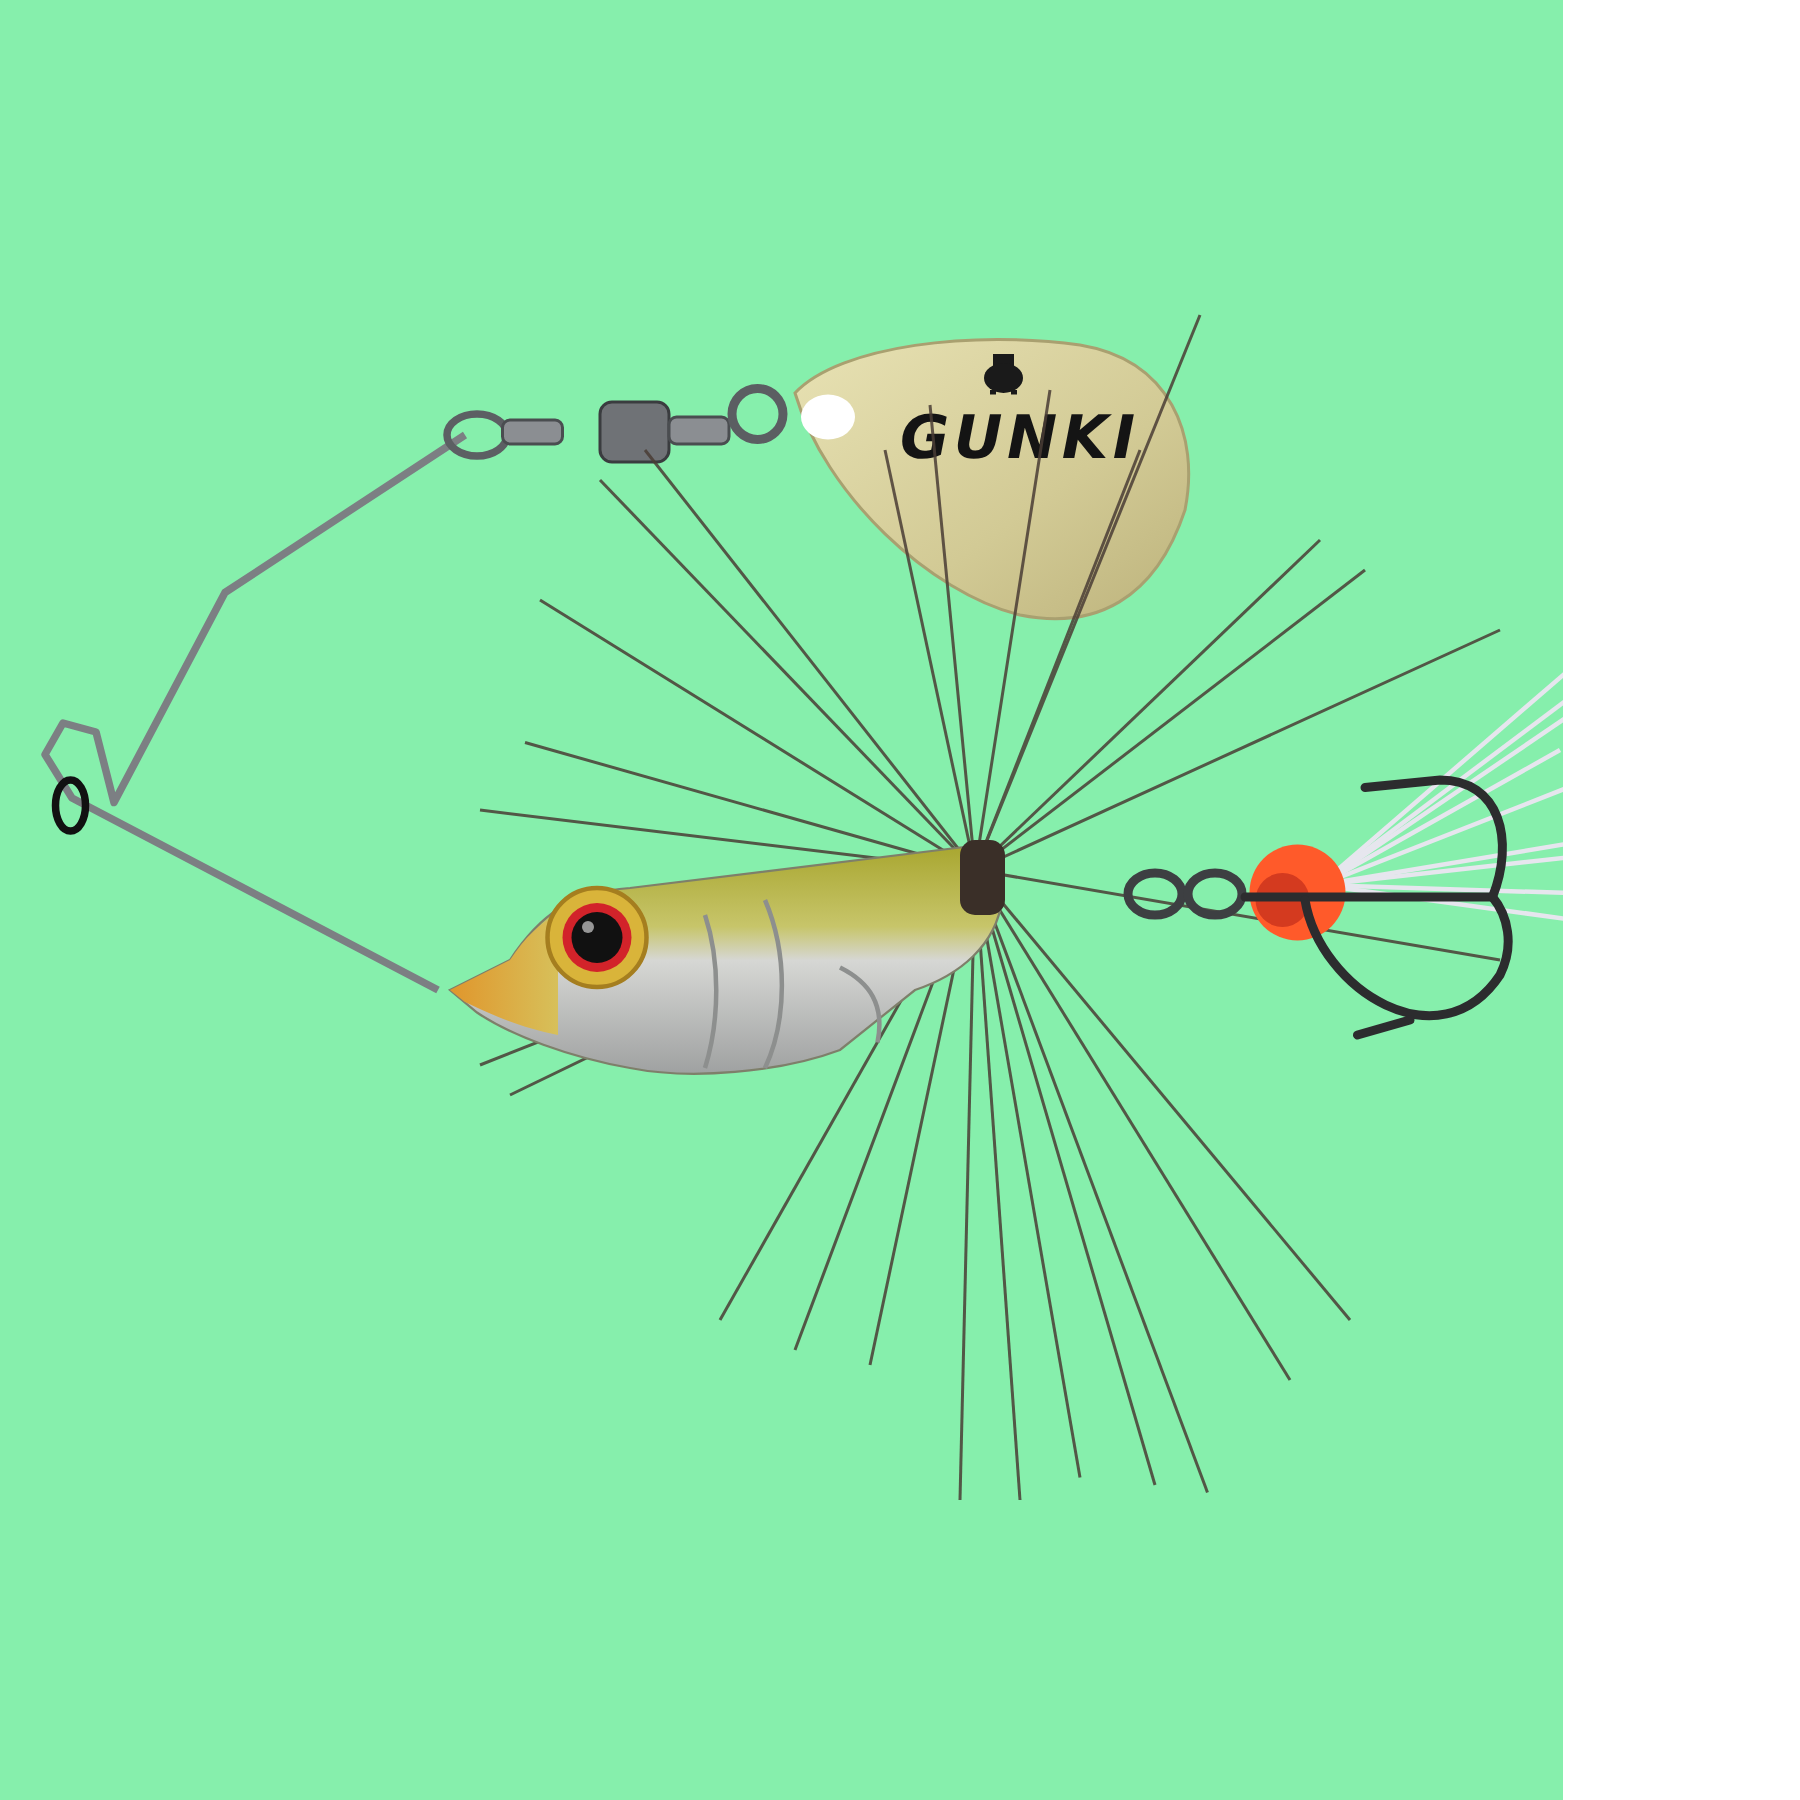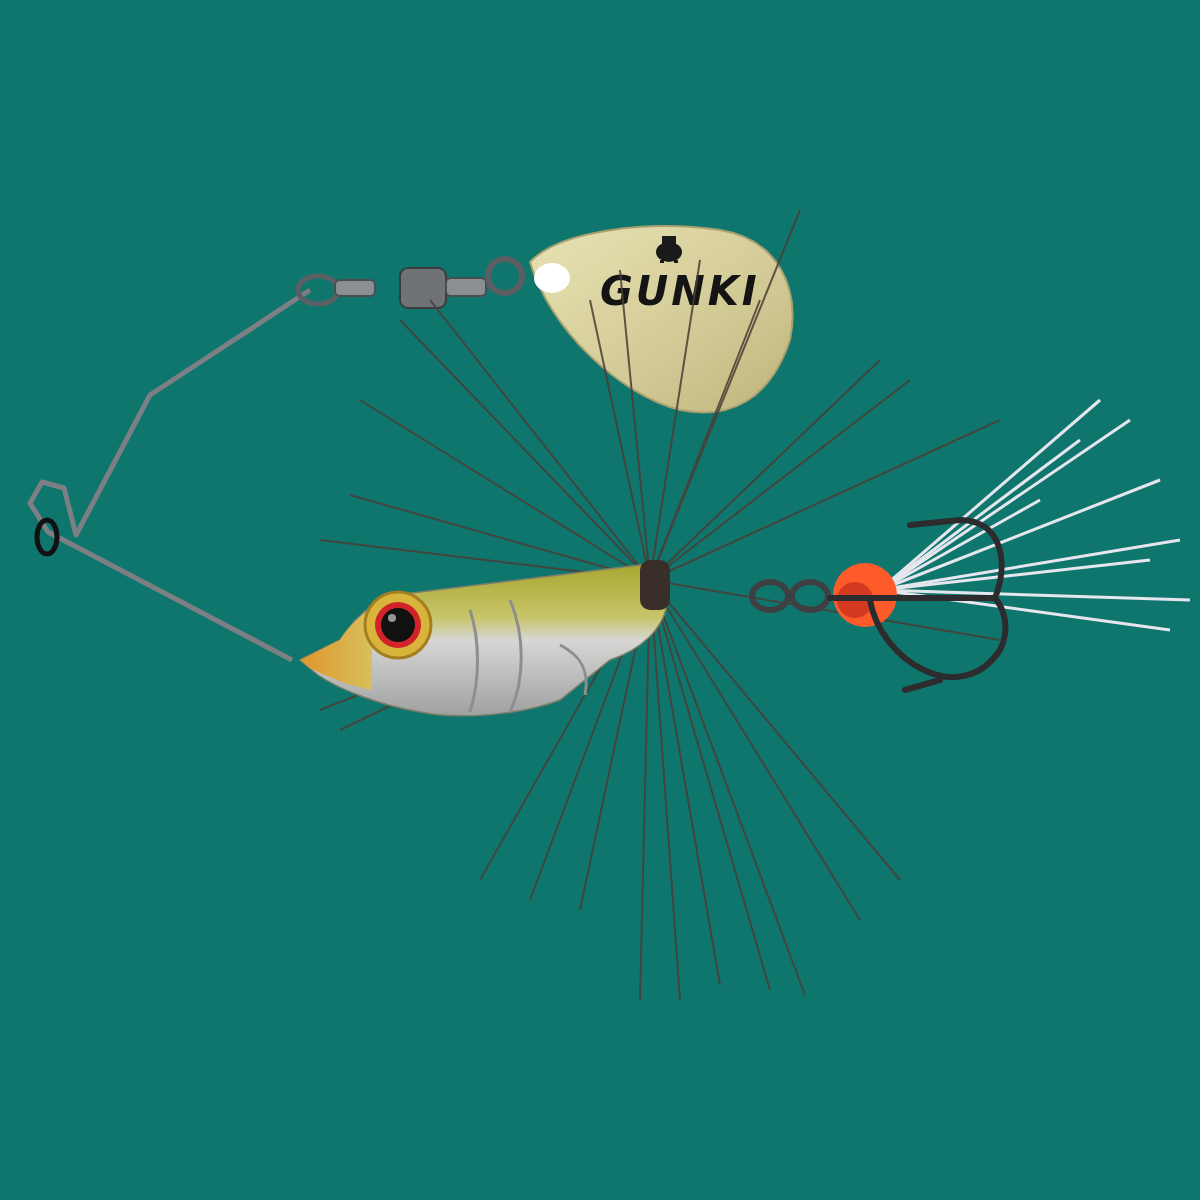--- a/index.html
+++ b/index.html
@@ -1,16 +1,16 @@
 <!DOCTYPE html>
 <html><head>
   <meta charset="utf-8">
   <style>
     html, body { margin: 0; padding: 0; background: #ffffff; }
-    .stage { position: relative; width: 1200px; height: 1200px; background: #0f766e; overflow: hidden; }
+    .stage { position: relative; width: 1042px; height: 1200px; background: #86efac; overflow: hidden; }
     svg { position: absolute; left: 0; top: 0; }
     .brand { font-family: "DejaVu Sans", sans-serif; font-weight: bold; font-style: italic; }
   </style>
 </head>
 <body>
 
 <div class="stage">
   <svg width="1200" height="1200" viewBox="0 0 1200 1200">
     <defs>
       <linearGradient id="bladeGrad" x1="0" y1="0" x2="1" y2="1">

